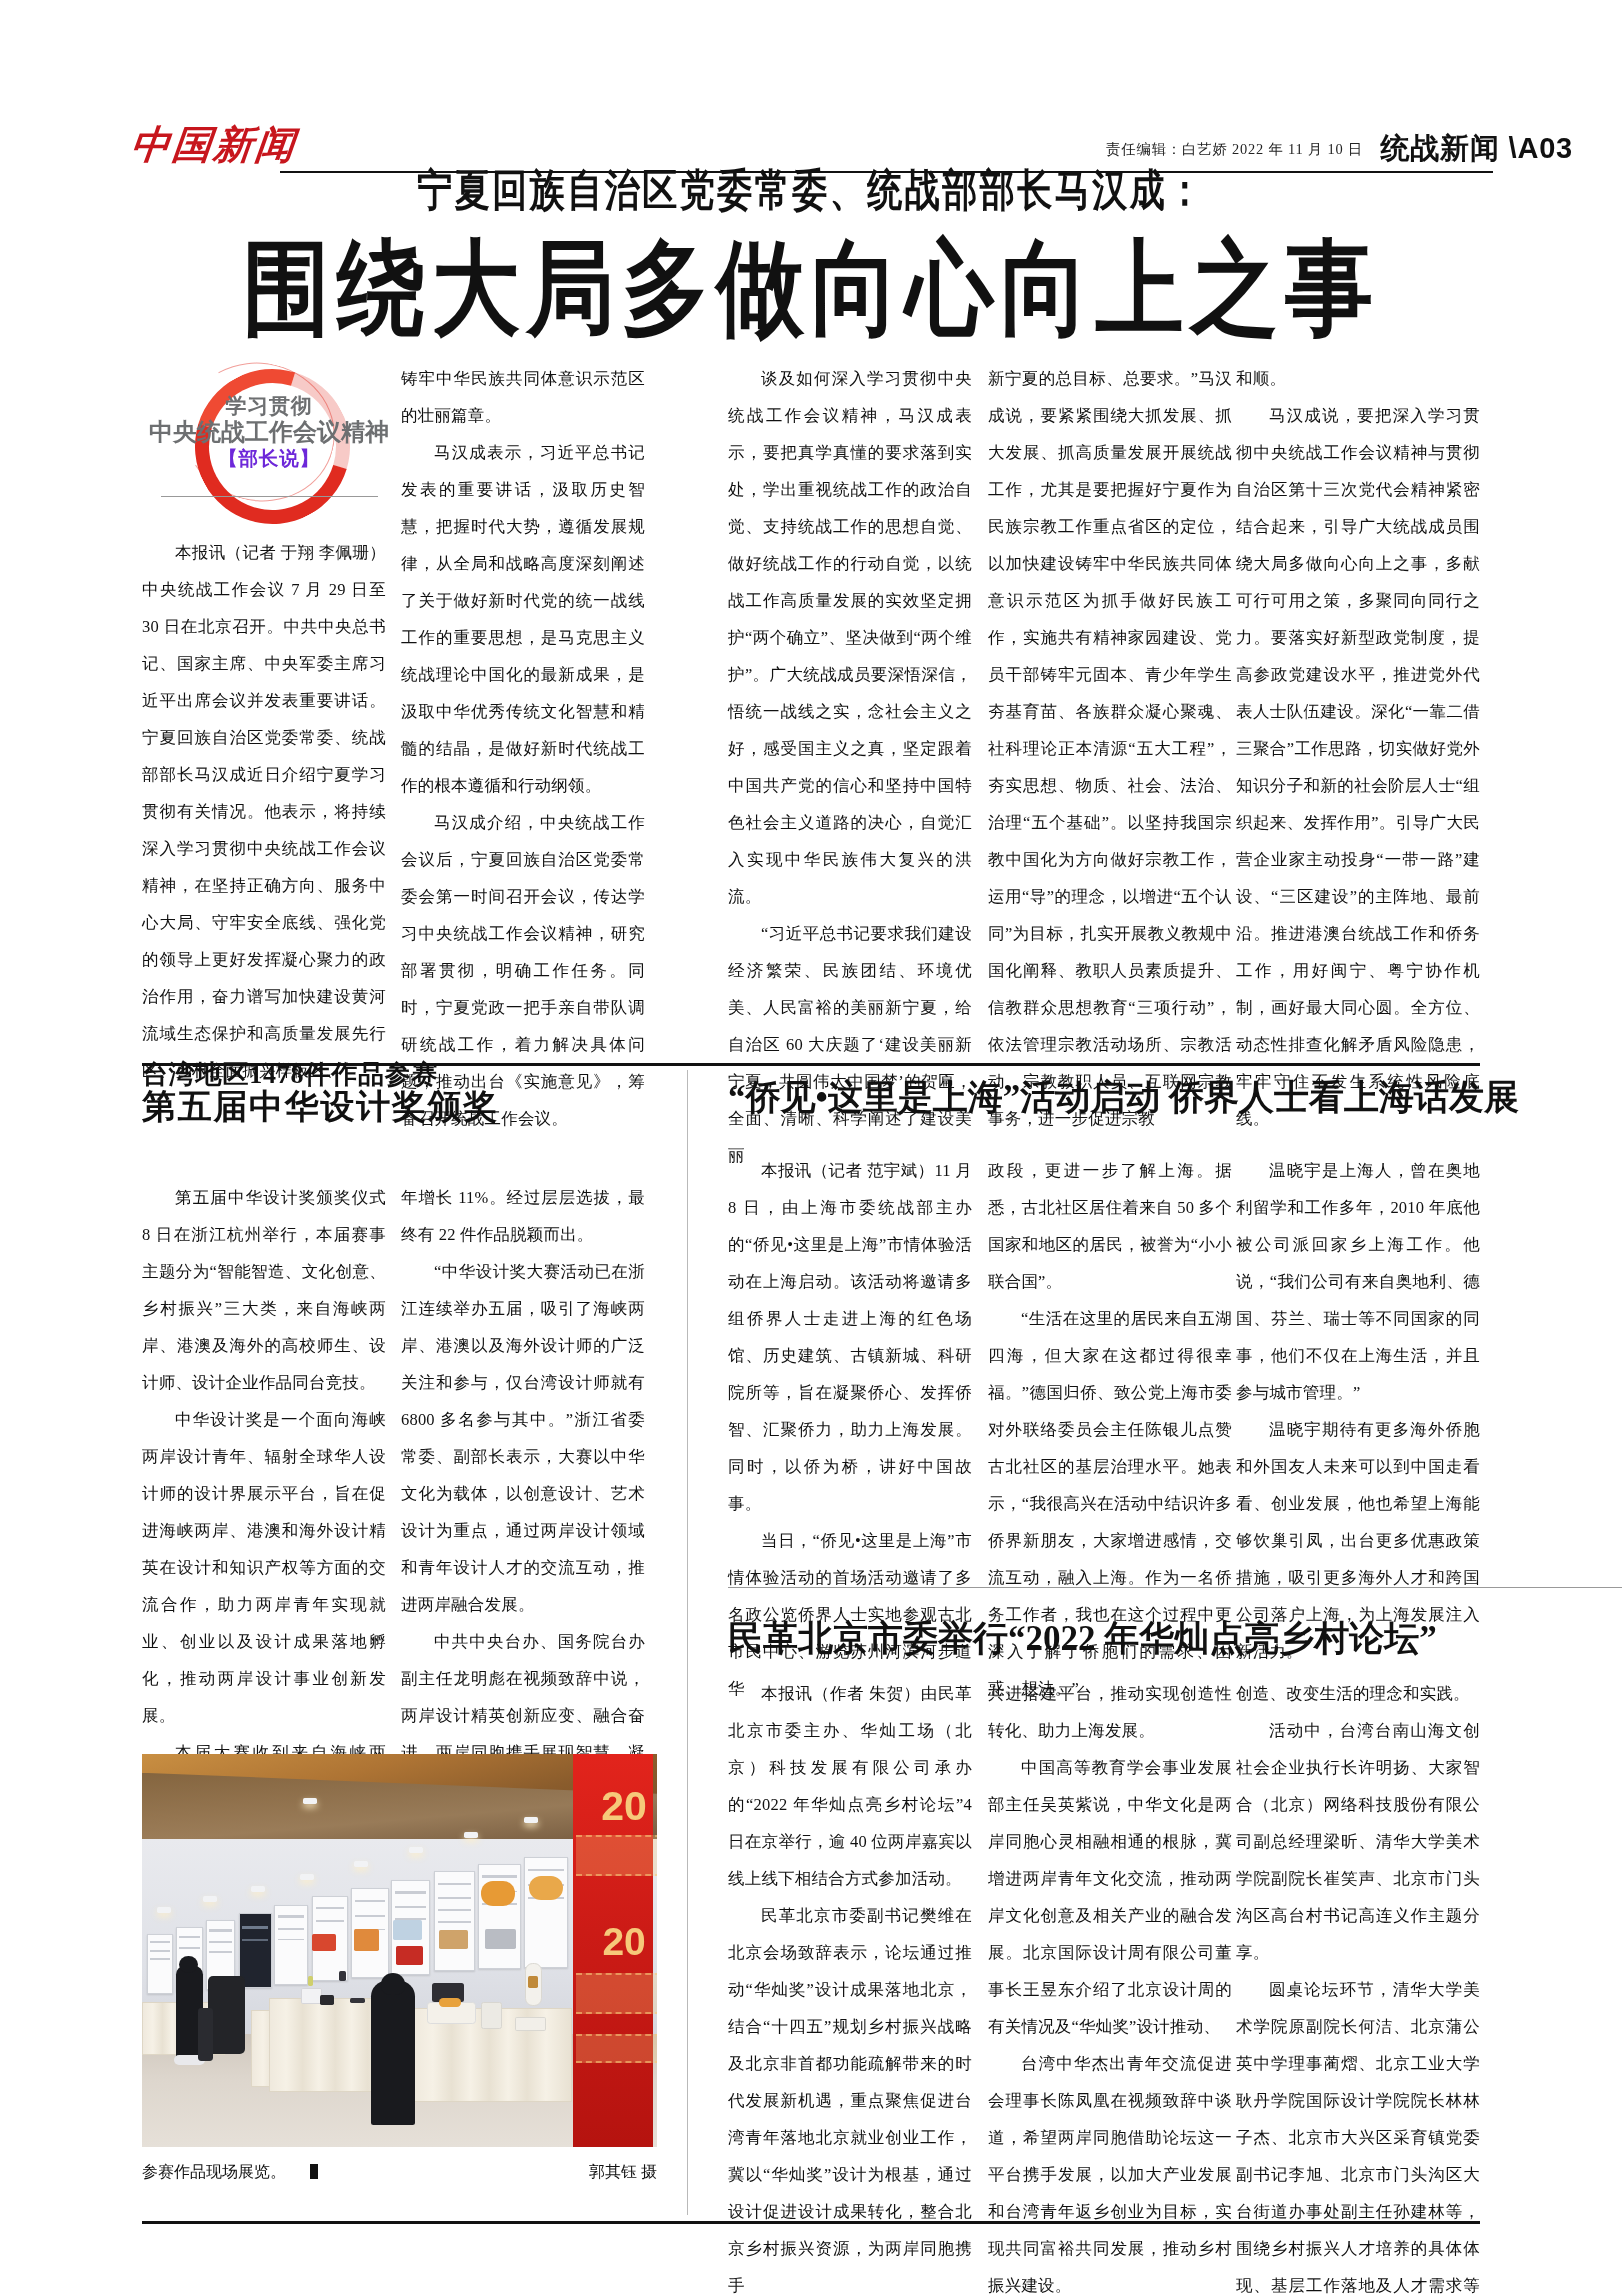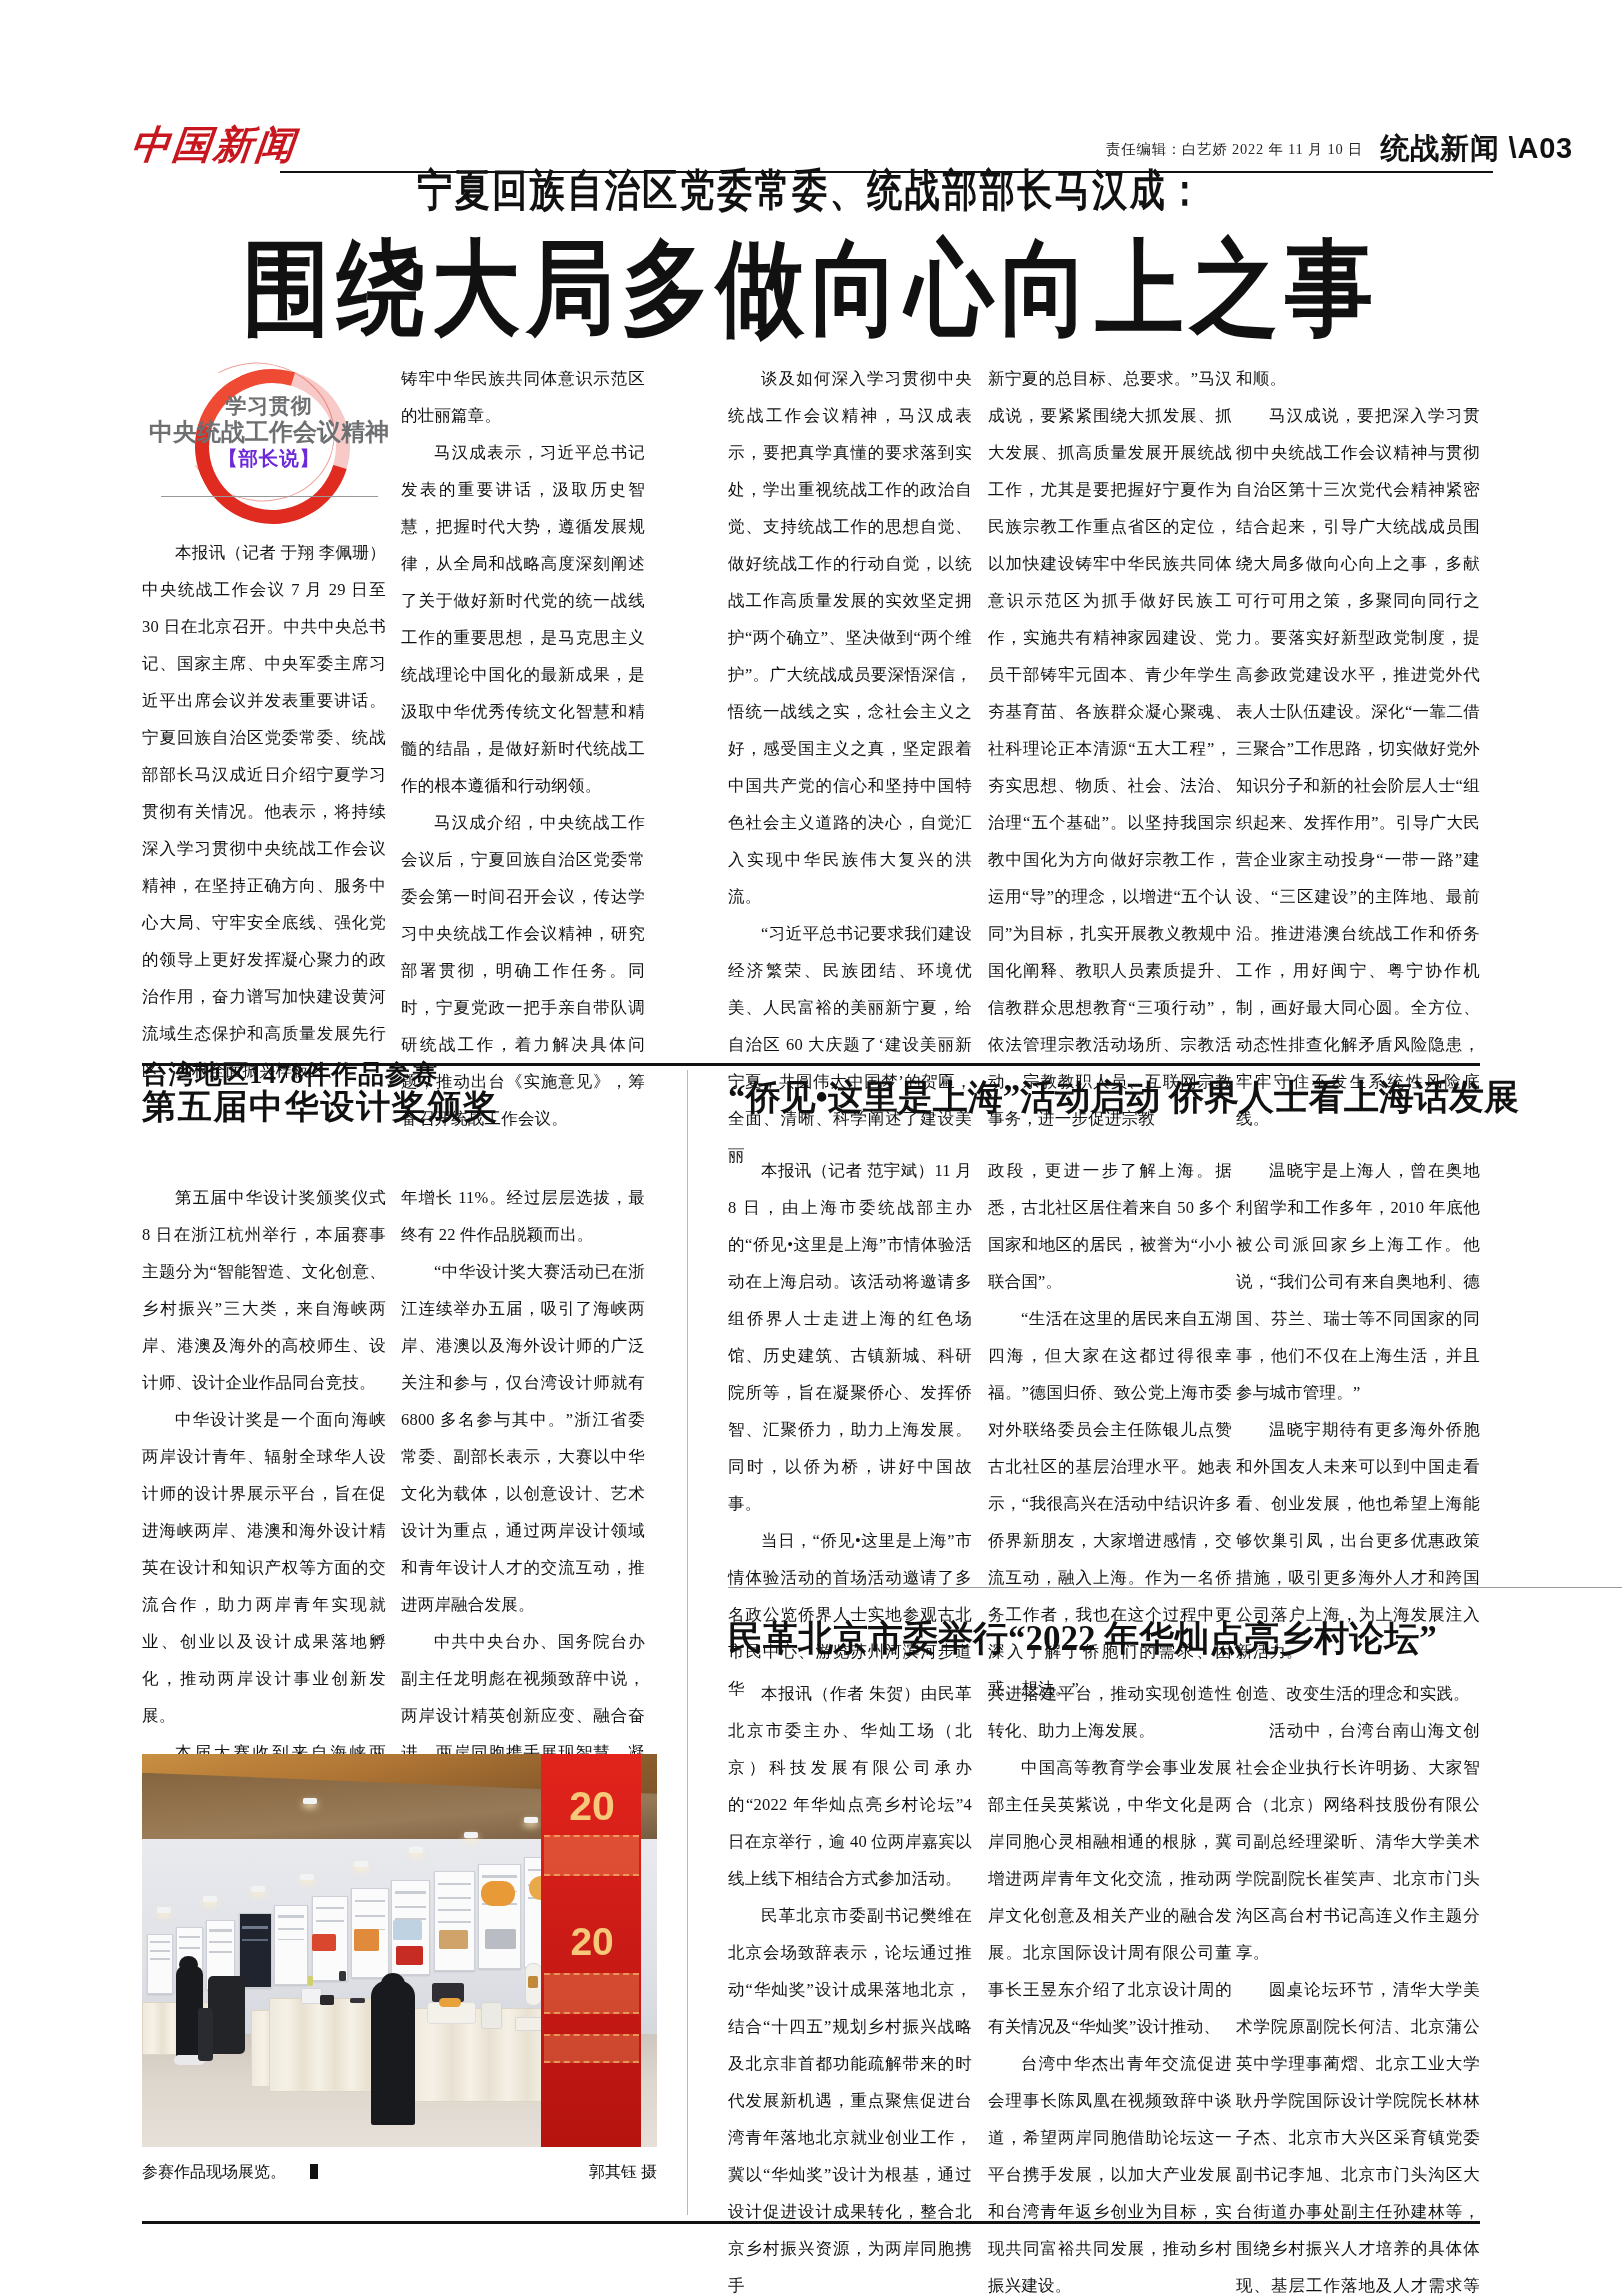--- a/index.html
+++ b/index.html
@@ -84,21 +84,21 @@
   .ph-panel{position:absolute;background:#fbfbfc;border:0.8px solid #cdd0d6;
      box-shadow:0 0.8px 1.7px rgba(0,0,0,.12);}
   .ph-panel i{display:block;position:absolute;left:8%;width:84%;background:#c9ccd3;}
   .ph-sw{position:absolute;border-radius:1.7px;}
   .ph-light{position:absolute;width:13.6px;height:6px;background:#f2f3f5;
      border-radius:1.7px;box-shadow:0 3.4px 7.6px rgba(255,240,200,.9);}
   .ph-table{position:absolute;background:linear-gradient(90deg,#efe9dd 0,#f6f1e6 12%,#e8e1d2 24%,#f6f1e6 36%,#e8e1d2 48%,#f6f1e6 60%,#e8e1d2 72%,#f6f1e6 84%,#e8e1d2 100%);
      border:0.8px solid #ded6c5;}
   .ph-obj{position:absolute;border-radius:1.7px;}
   .ph-person{position:absolute;background:#191a1e;}
-  .ph-banner{position:absolute;right:16px;top:0;width:100px;height:393px;
+  .ph-banner{position:absolute;right:4px;top:0;width:80px;height:393px;
      background:linear-gradient(180deg,#e2241c 0%,#cc1b16 45%,#b5130f 100%);}
   .ph-banner .txt{position:absolute;left:5.1px;width:92px;text-align:center;
      color:#f6c97a;font-weight:bold;font-family:"Liberation Sans","DejaVu Sans",sans-serif;}
   .ph-banner .film{position:absolute;left:3.4px;width:95px;height:37px;
      background:rgba(246,201,122,.28);border-top:2.5px dashed rgba(246,201,122,.6);
      border-bottom:2.5px dashed rgba(246,201,122,.6);}
   .ph-cap{position:absolute;left:142px;top:2162px;width:515px;
      font-size:16px;display:flex;justify-content:space-between;align-items:baseline;}
   .ph-cap .sq{display:inline-block;width:7.6px;height:14.4px;background:#111;
      margin-left:24px;vertical-align:-1.7px;}

